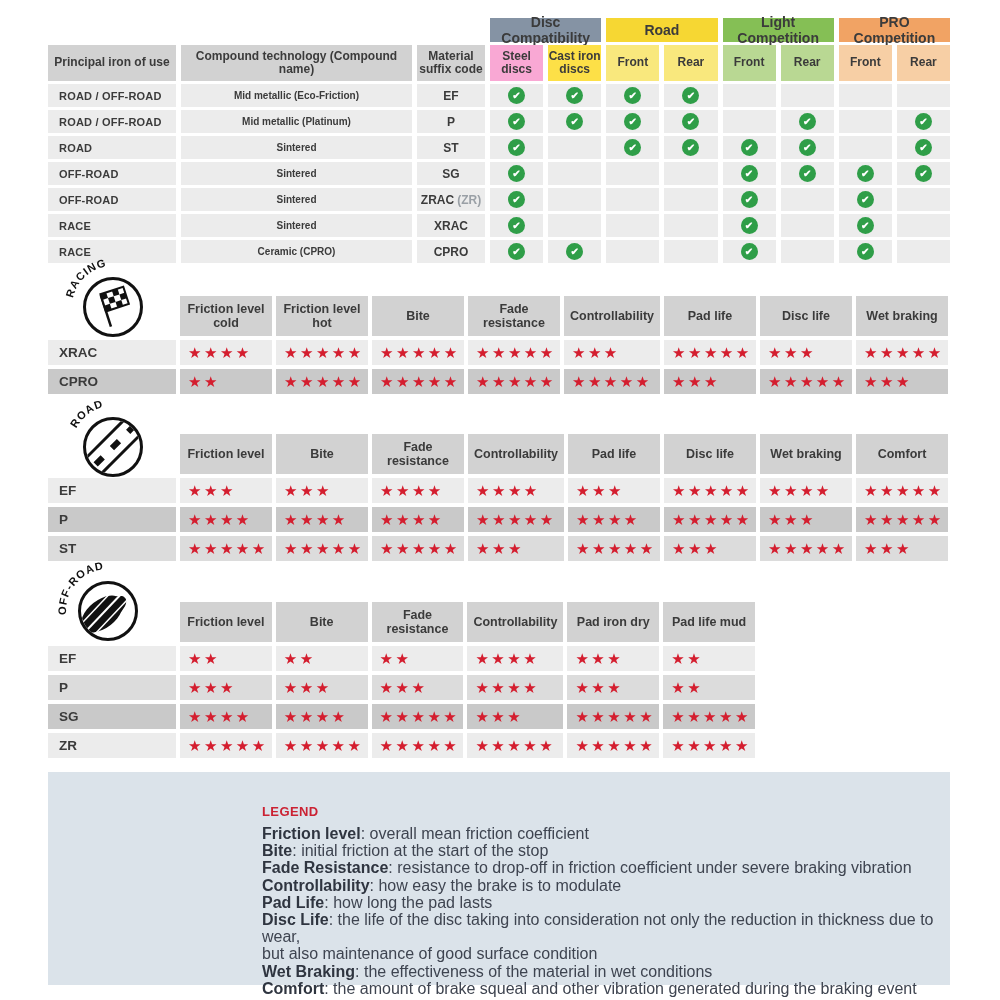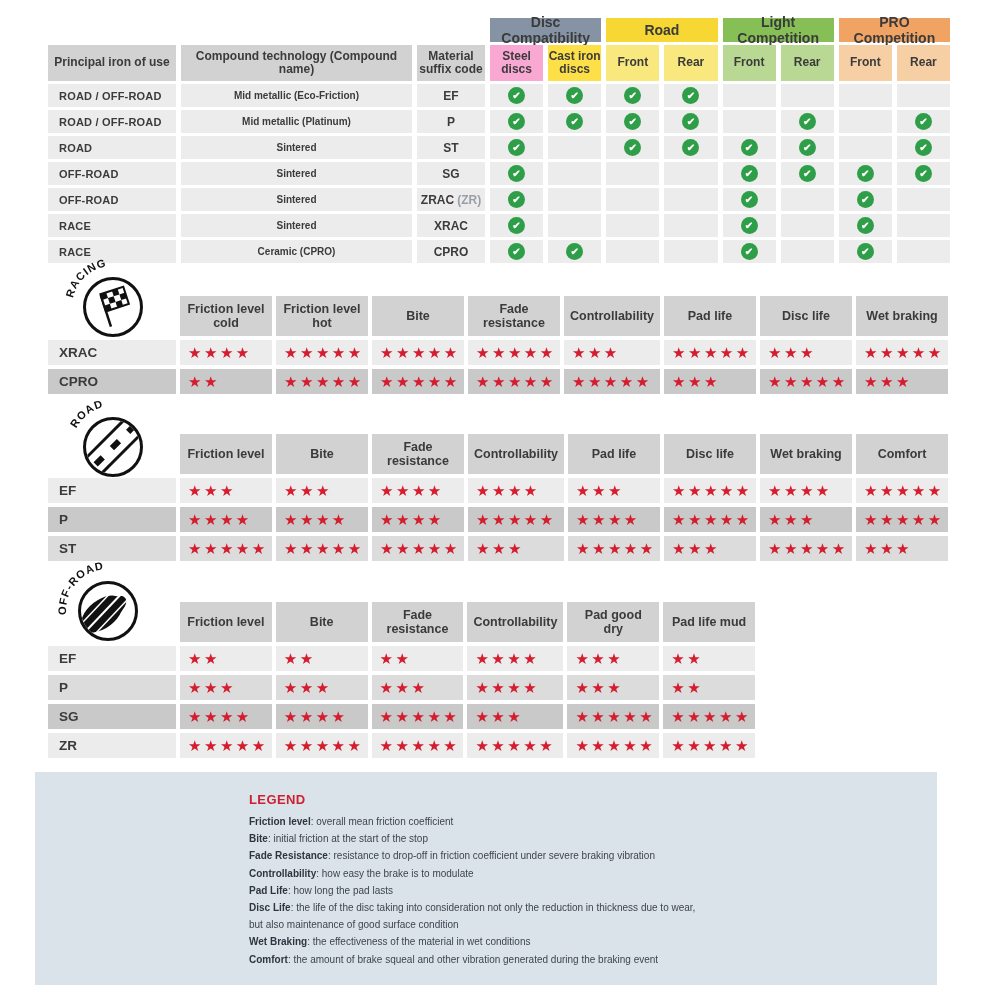--- a/index.html
+++ b/index.html
@@ -23,24 +23,24 @@
   .code .sfx{color:#9aa0a6;margin-left:3px;font-weight:bold}
   .check{width:17px;height:17px;border-radius:50%;background:var(--check-green,#2f9e48);
     color:#fff;font-size:10px;font-weight:bold;display:flex;align-items:center;justify-content:center;line-height:1}
   .rating-table{position:absolute;left:48px;column-gap:4px;row-gap:4px}
   .rt-head{background:#d2d2d2;font-weight:bold;font-size:12.5px;line-height:1.15;padding:0 6px}
   .rt-label{justify-content:flex-start;padding-left:11px;font-weight:bold;font-size:13.5px;text-align:left}
   .stars{justify-content:flex-start;padding-left:8px;color:var(--star-red,#d41e2f);
     font-size:15px;letter-spacing:2.5px;white-space:nowrap;overflow:hidden}
   .icon{position:absolute}
   .arc-text{font-family:"Liberation Sans",sans-serif;font-size:11px;font-weight:bold;letter-spacing:1px;fill:#111}
-  #legend{position:absolute;left:35px;top:772px;width:902px;height:213px;
-    background:var(--legend-bg,#dbe3ea);padding:20px 16px 0 214px}
+  #legend{position:absolute;left:48px;top:772px;width:902px;height:213px;
+    background:var(--legend-bg,#dbe3ea);padding:32px 16px 0 214px}
   #legend .title{color:#cb2233;font-weight:bold;font-size:13px;letter-spacing:.4px;margin-bottom:6px}
-  .lg-line{font-size:10px;line-height:17.2px;color:#3e4450}
+  .lg-line{font-size:16px;line-height:17.2px;color:#3e4450}
   .lg-line b{color:#2f3540}
 </style>
 </head>
 <body>
 
 <div class="page" style="--check-green: #2f9e48; --star-red: #d41e2f; --legend-bg: #dbe3ea;">
 
   <div id="compat-table" class="grid">
       <div class="spacer"></div>
       <div class="spacer"></div>
@@ -333,21 +333,21 @@
       <line x1="37" y1="76" x2="71" y2="40" stroke="#fff" stroke-width="1.5"></line>
       <line x1="25" y1="64" x2="59" y2="28" stroke="#fff" stroke-width="1.5"></line>
     </g>
   </svg>
   <div id="table-offroad" class="grid rating-table" style="top: 602px; width: 707px; grid-template-columns: 128px repeat(6, 1fr); grid-template-rows: 40px repeat(4, 25px);">
       <div class="spacer"></div>
       <div class="cell rt-head">Friction level</div>
       <div class="cell rt-head">Bite</div>
       <div class="cell rt-head">Fade resistance</div>
       <div class="cell rt-head">Controllability</div>
-      <div class="cell rt-head">Pad good dry</div>
+      <div class="cell rt-head">Pad iron dry</div>
       <div class="cell rt-head">Pad life mud</div>
       <div class="cell rt-label" style="background: rgb(236, 236, 236);">EF</div>
       <div class="cell stars" style="background: rgb(236, 236, 236);">★★</div>
       <div class="cell stars" style="background: rgb(236, 236, 236);">★★</div>
       <div class="cell stars" style="background: rgb(236, 236, 236);">★★</div>
       <div class="cell stars" style="background: rgb(236, 236, 236);">★★★★</div>
       <div class="cell stars" style="background: rgb(236, 236, 236);">★★★</div>
       <div class="cell stars" style="background: rgb(236, 236, 236);">★★</div>
       <div class="cell rt-label" style="background: rgb(220, 220, 220);">P</div>
       <div class="cell stars" style="background: rgb(220, 220, 220);">★★★</div>

